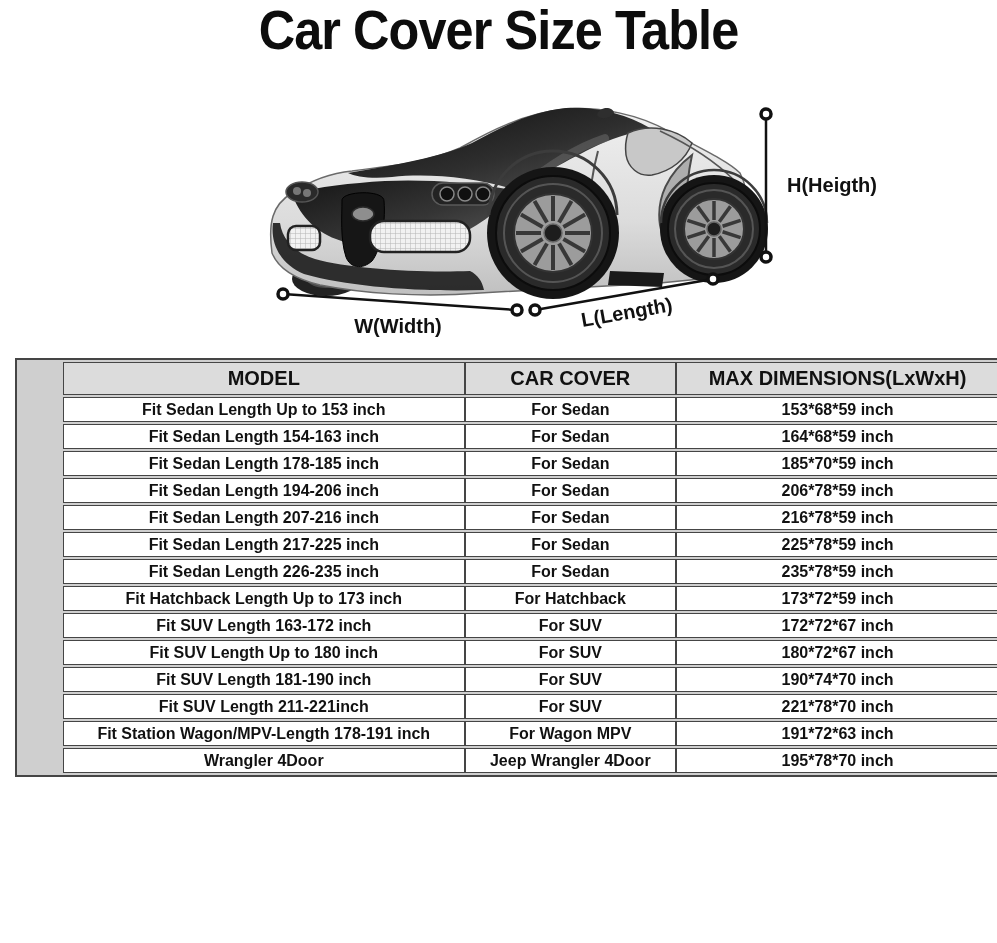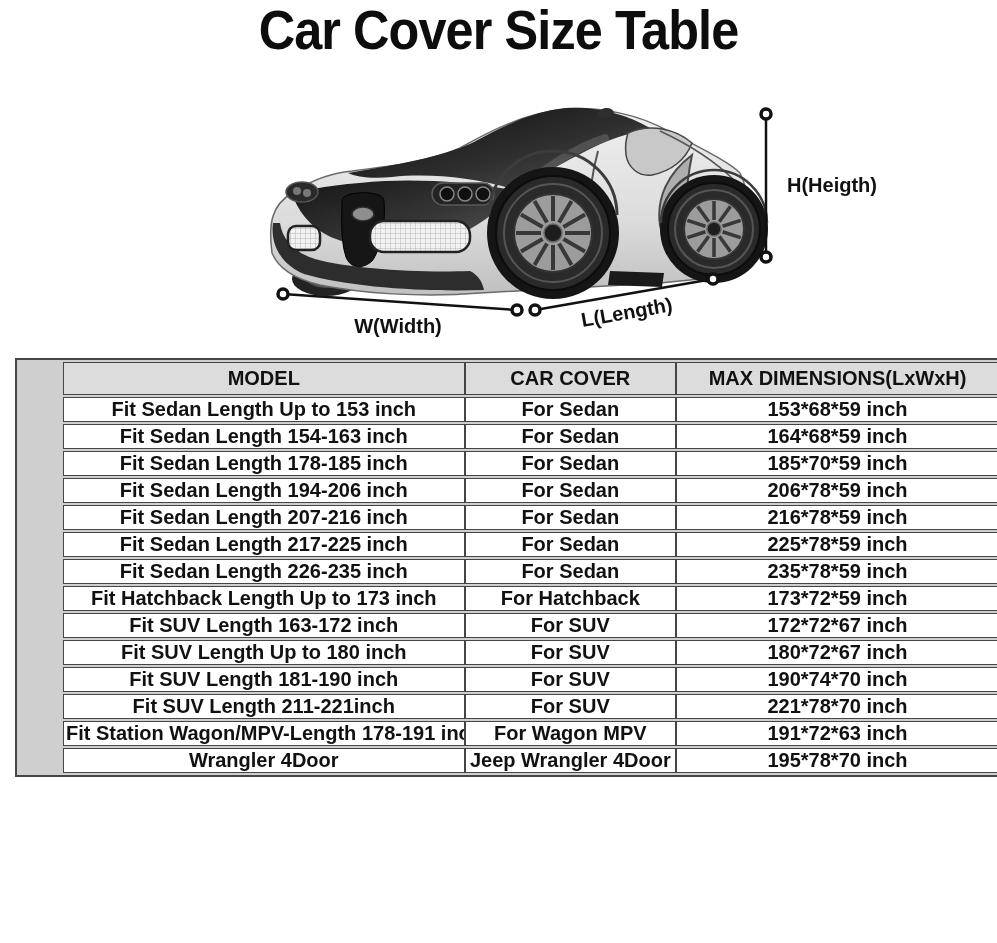--- a/index.html
+++ b/index.html
@@ -22,21 +22,21 @@
     background:#cfcfcf;border:2px solid #454545;padding-left:46px;
   }
   .size-table col.c1{width:42.9%;}
   .size-table col.c2{width:22.6%;}
   .size-table col.c3{width:34.5%;}
   .size-table th,.size-table td{
     border:1px solid #454545;text-align:center;vertical-align:middle;
     font-weight:bold;white-space:nowrap;overflow:hidden;padding:0 2px;
   }
   .size-table th{background:#dcdcdc;font-size:20px;height:31px;letter-spacing:0;}
-  .size-table td{background:#ffffff;font-size:20px;height:23px;}
+  .size-table td{background:#ffffff;font-size:16px;height:23px;}
 </style>
 <title>Car Cover Size Table</title></head>
 <body>
 
 <h1 class="page-title">Car Cover Size Table</h1>
 
 <div class="diagram">
   <svg width="997" height="260" viewBox="0 0 997 260">
     <defs>
       <linearGradient id="bodyLight" x1="0" y1="0" x2="0" y2="1">

